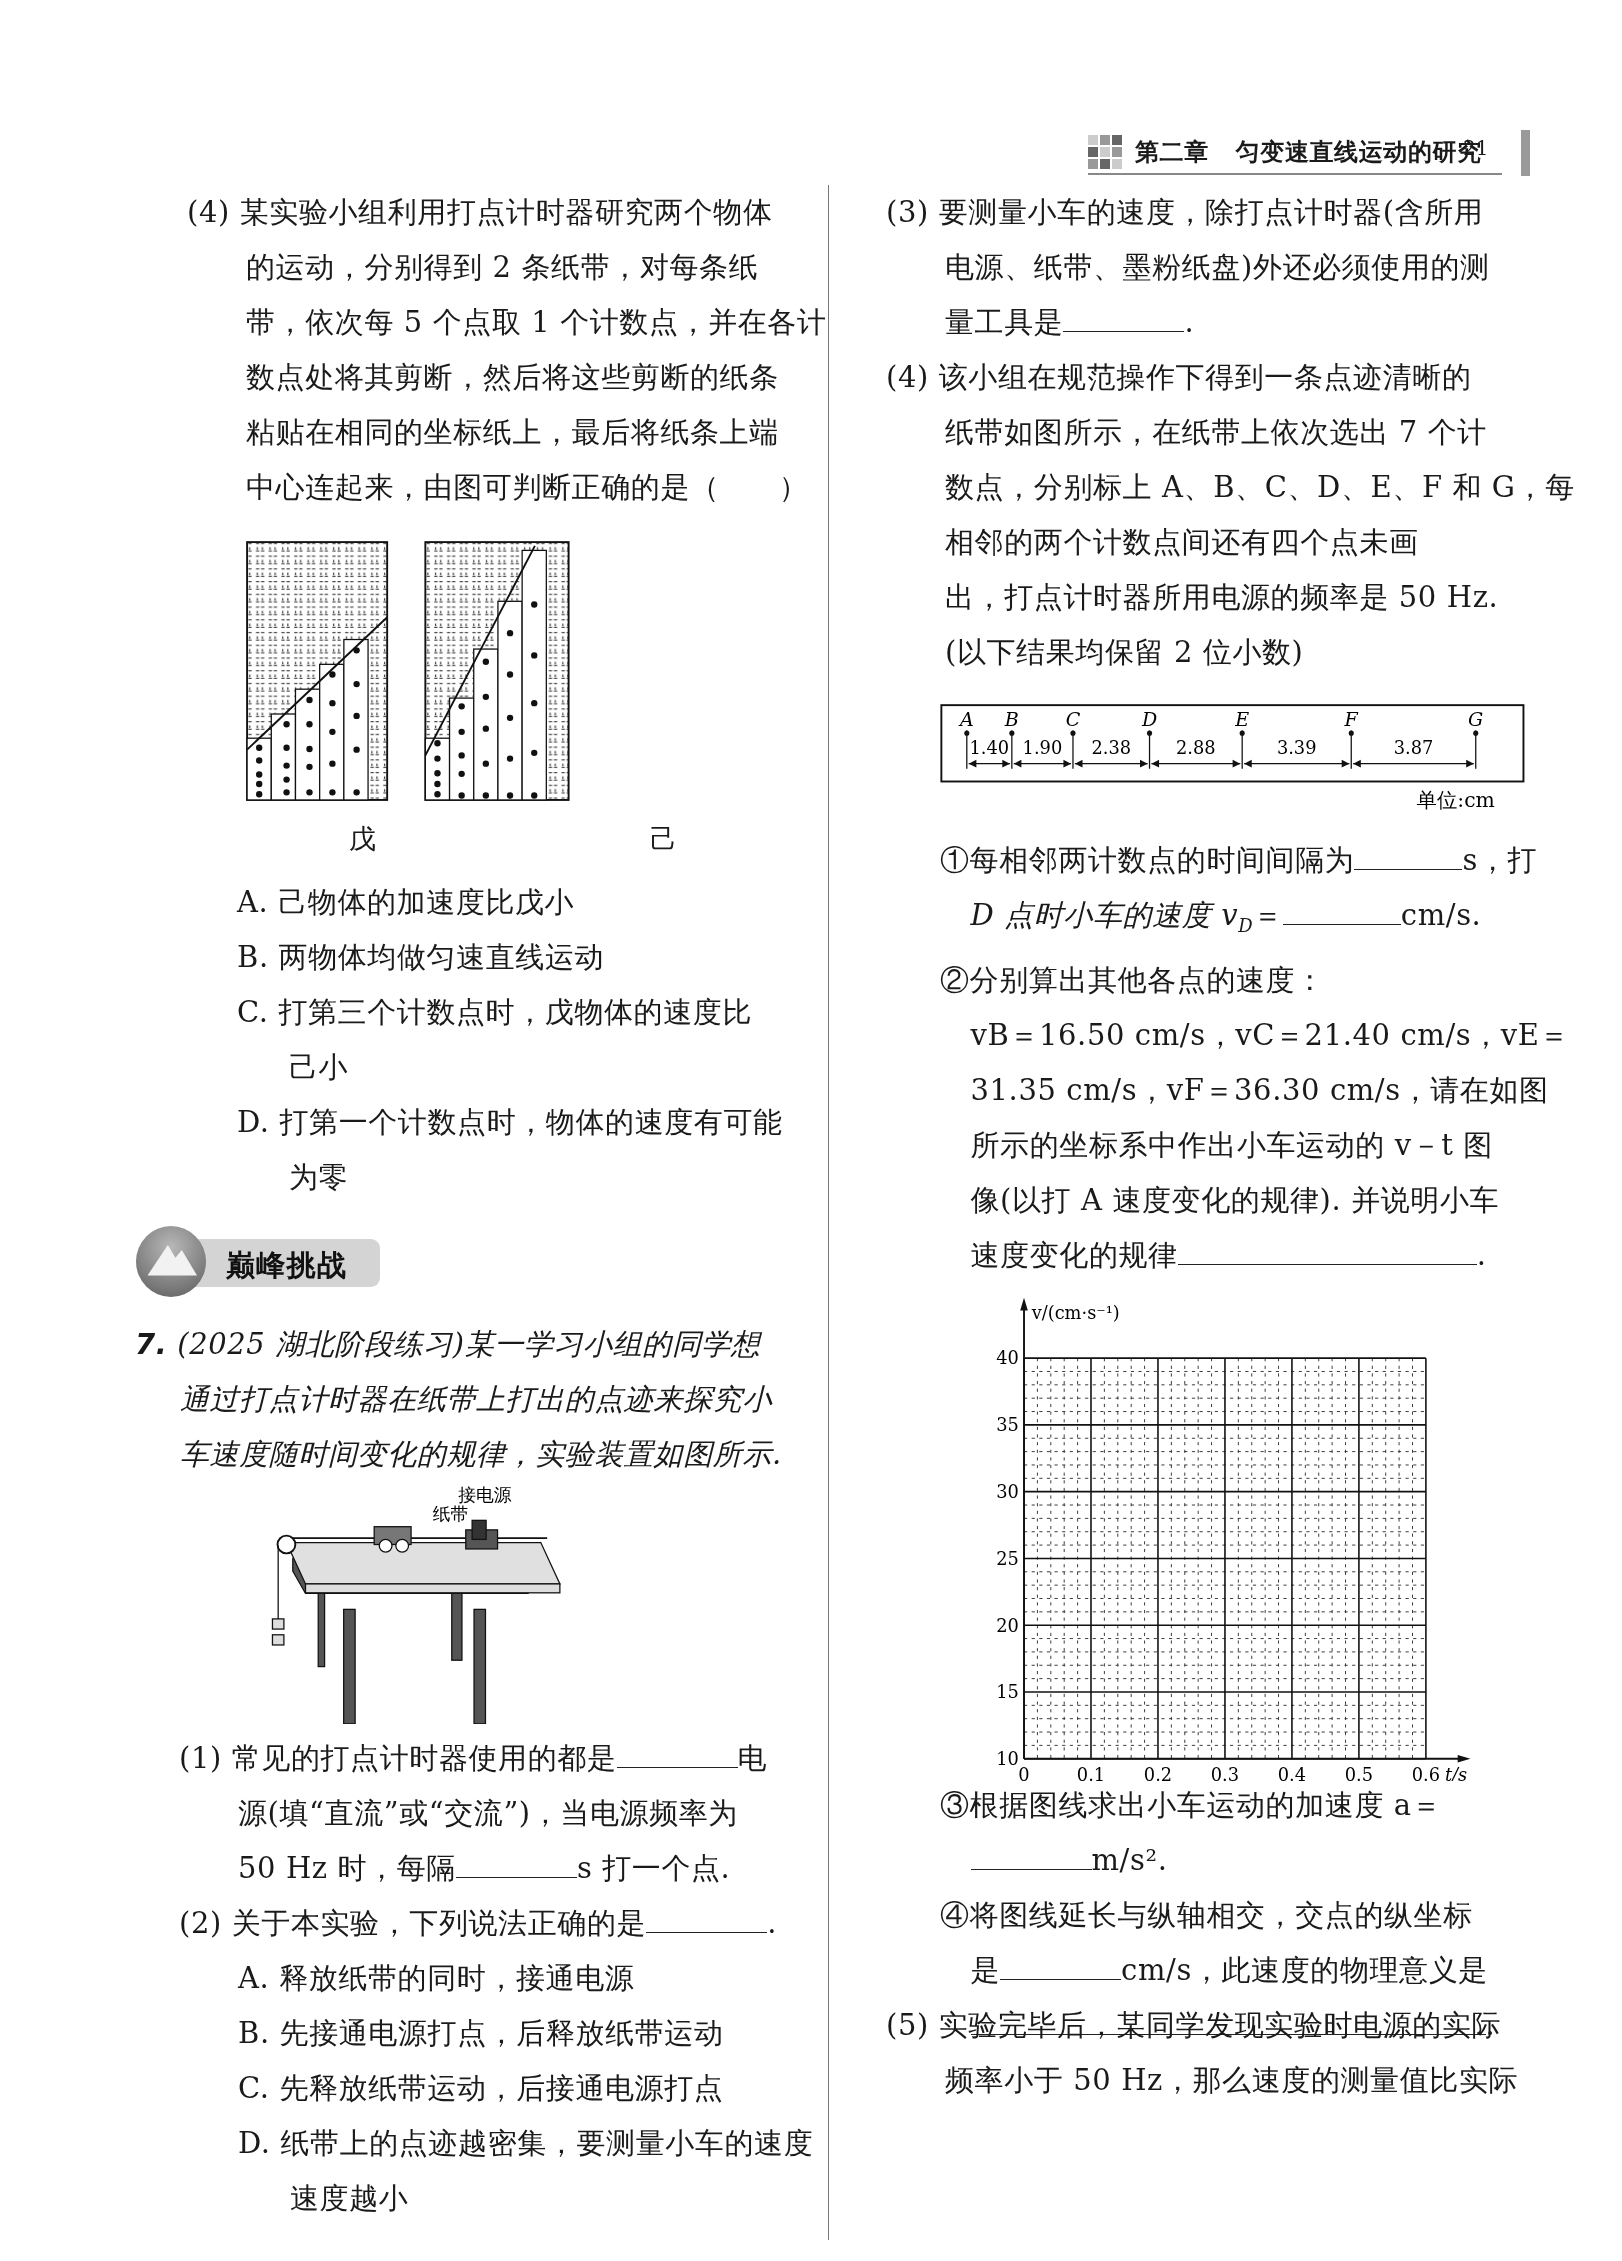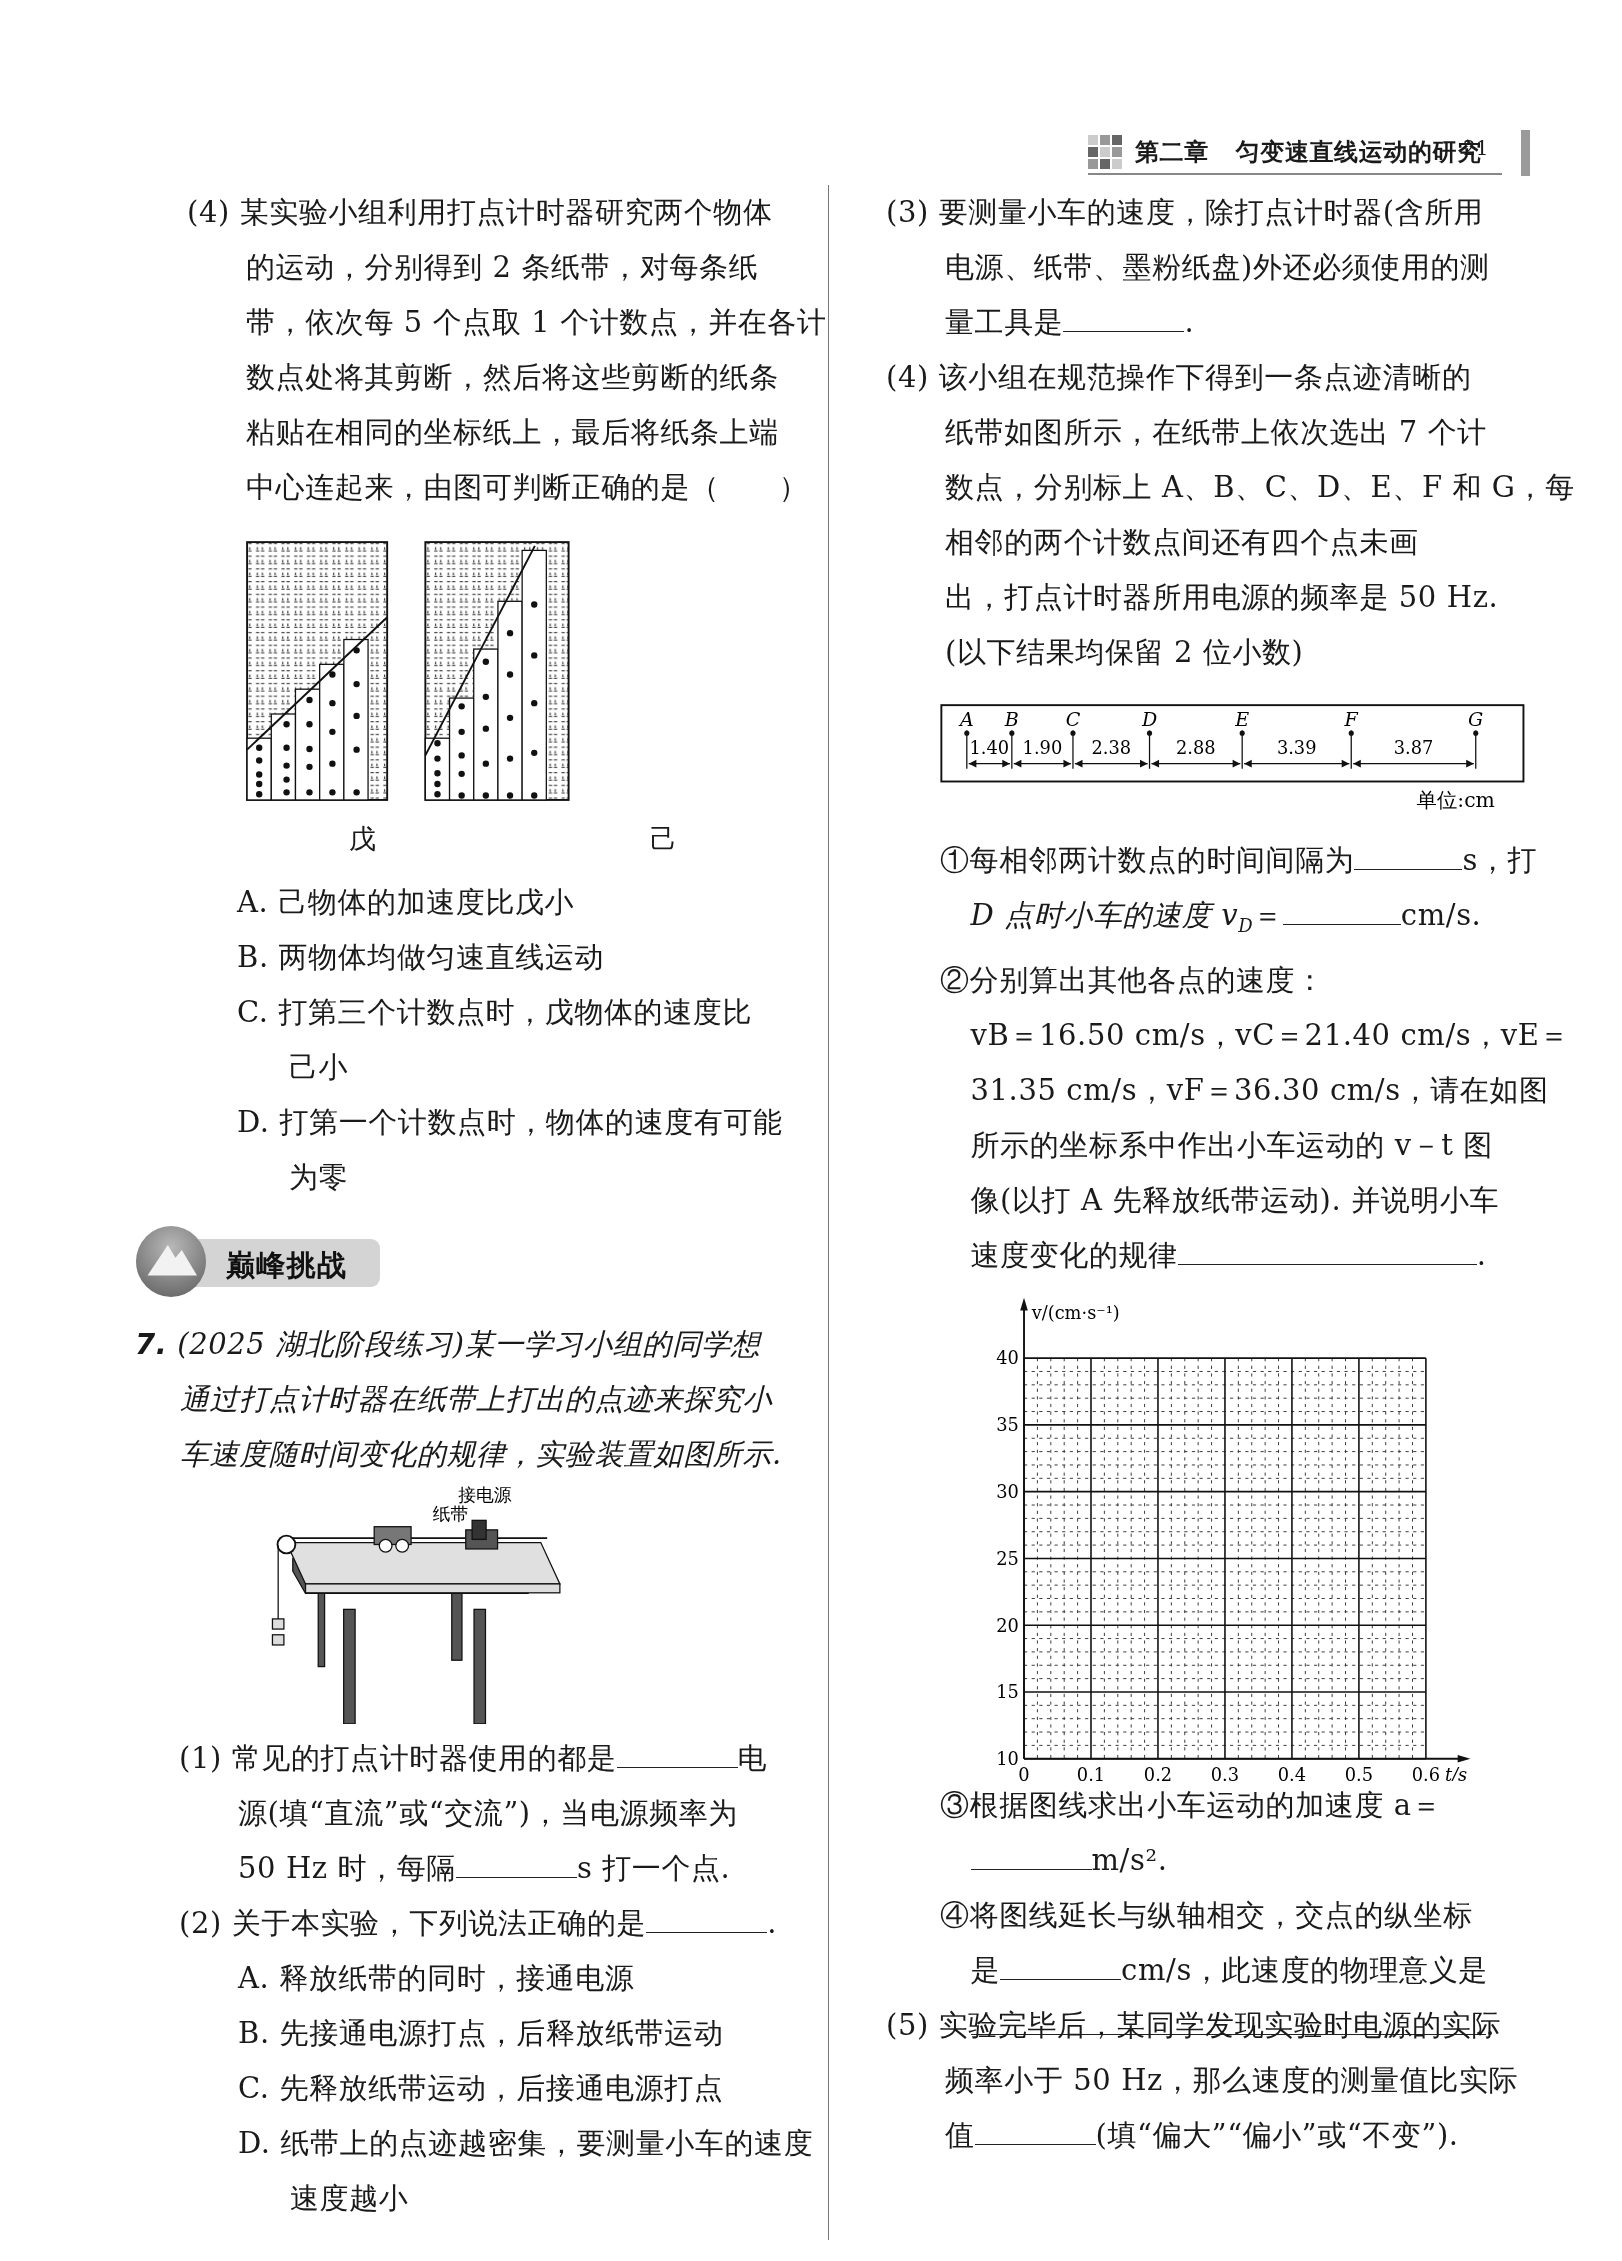--- a/index.html
+++ b/index.html
@@ -270,21 +270,21 @@
   <text x="880" y="168" font-size="32" text-anchor="end" font-family="DejaVu Serif, serif">单位:cm</text>
 </svg>
 
 <div class="text" style="left:940px; top:833px;">
   <div><span>①每相邻两计数点的时间间隔为</span><span class="blank" style="width:108px"></span><span>s，打</span></div>
   <div style="padding-left:30.5px"><span class="it">D 点时小车的速度 v</span><sub class="it">D</sub><span>＝</span><span class="blank" style="width:118px"></span><span>cm/s.</span></div>
   <div>②分别算出其他各点的速度：</div>
   <div style="padding-left:30.5px">vB＝16.50 cm/s，vC＝21.40 cm/s，vE＝</div>
   <div style="padding-left:30.5px">31.35 cm/s，vF＝36.30 cm/s，请在如图</div>
   <div style="padding-left:30.5px">所示的坐标系中作出小车运动的 v－t 图</div>
-  <div style="padding-left:30.5px">像(以打 A 先释放纸带运动). 并说明小车</div>
+  <div style="padding-left:30.5px">像(以打 A 速度变化的规律). 并说明小车</div>
   <div style="padding-left:30.5px"><span>速度变化的规律</span><span class="blank" style="width:299px"></span><span>.</span></div>
 </div>
 
 <svg class="diagram" style="left:973px; top:1285px;" width="509" height="496" viewBox="0 0 800 780">
   <g id="chart-grid">
       <line x1="101.06666666666666" x2="101.06666666666666" y1="115" y2="745" stroke="#333" stroke-width="1.5" stroke-dasharray="5 7"></line>
       <line x1="122.13333333333333" x2="122.13333333333333" y1="115" y2="745" stroke="#333" stroke-width="1.5" stroke-dasharray="5 7"></line>
       <line x1="143.2" x2="143.2" y1="115" y2="745" stroke="#333" stroke-width="1.5" stroke-dasharray="5 7"></line>
       <line x1="164.26666666666665" x2="164.26666666666665" y1="115" y2="745" stroke="#333" stroke-width="1.5" stroke-dasharray="5 7"></line>
       <line x1="206.4" x2="206.4" y1="115" y2="745" stroke="#333" stroke-width="1.5" stroke-dasharray="5 7"></line>
@@ -376,15 +376,14 @@
   <div>③根据图线求出小车运动的加速度 a＝</div>
   <div style="padding-left:30.5px"><span class="blank" style="width:121px"></span><span>m/s².</span></div>
   <div>④将图线延长与纵轴相交，交点的纵坐标</div>
   <div style="padding-left:30.5px"><span>是</span><span class="blank" style="width:121px"></span><span>cm/s，此速度的物理意义是</span></div>
   <div style="padding-left:30.5px"><span class="blank" style="width:515px"></span><span>.</span></div>
 </div>
 
 <div class="text" style="left:886px; top:1998px;">
   <div><span>(5)</span>&nbsp;<span>实验完毕后，某同学发现实验时电源的实际</span></div>
   <div style="padding-left:59px">频率小于 50 Hz，那么速度的测量值比实际</div>
-  <div style="padding-left:59px"><span>值</span><span class="blank" style="width:121px"></span><span>(填“偏大”“偏小”或“不变”).</span></div>
 </div>
 
 
 </body></html>

